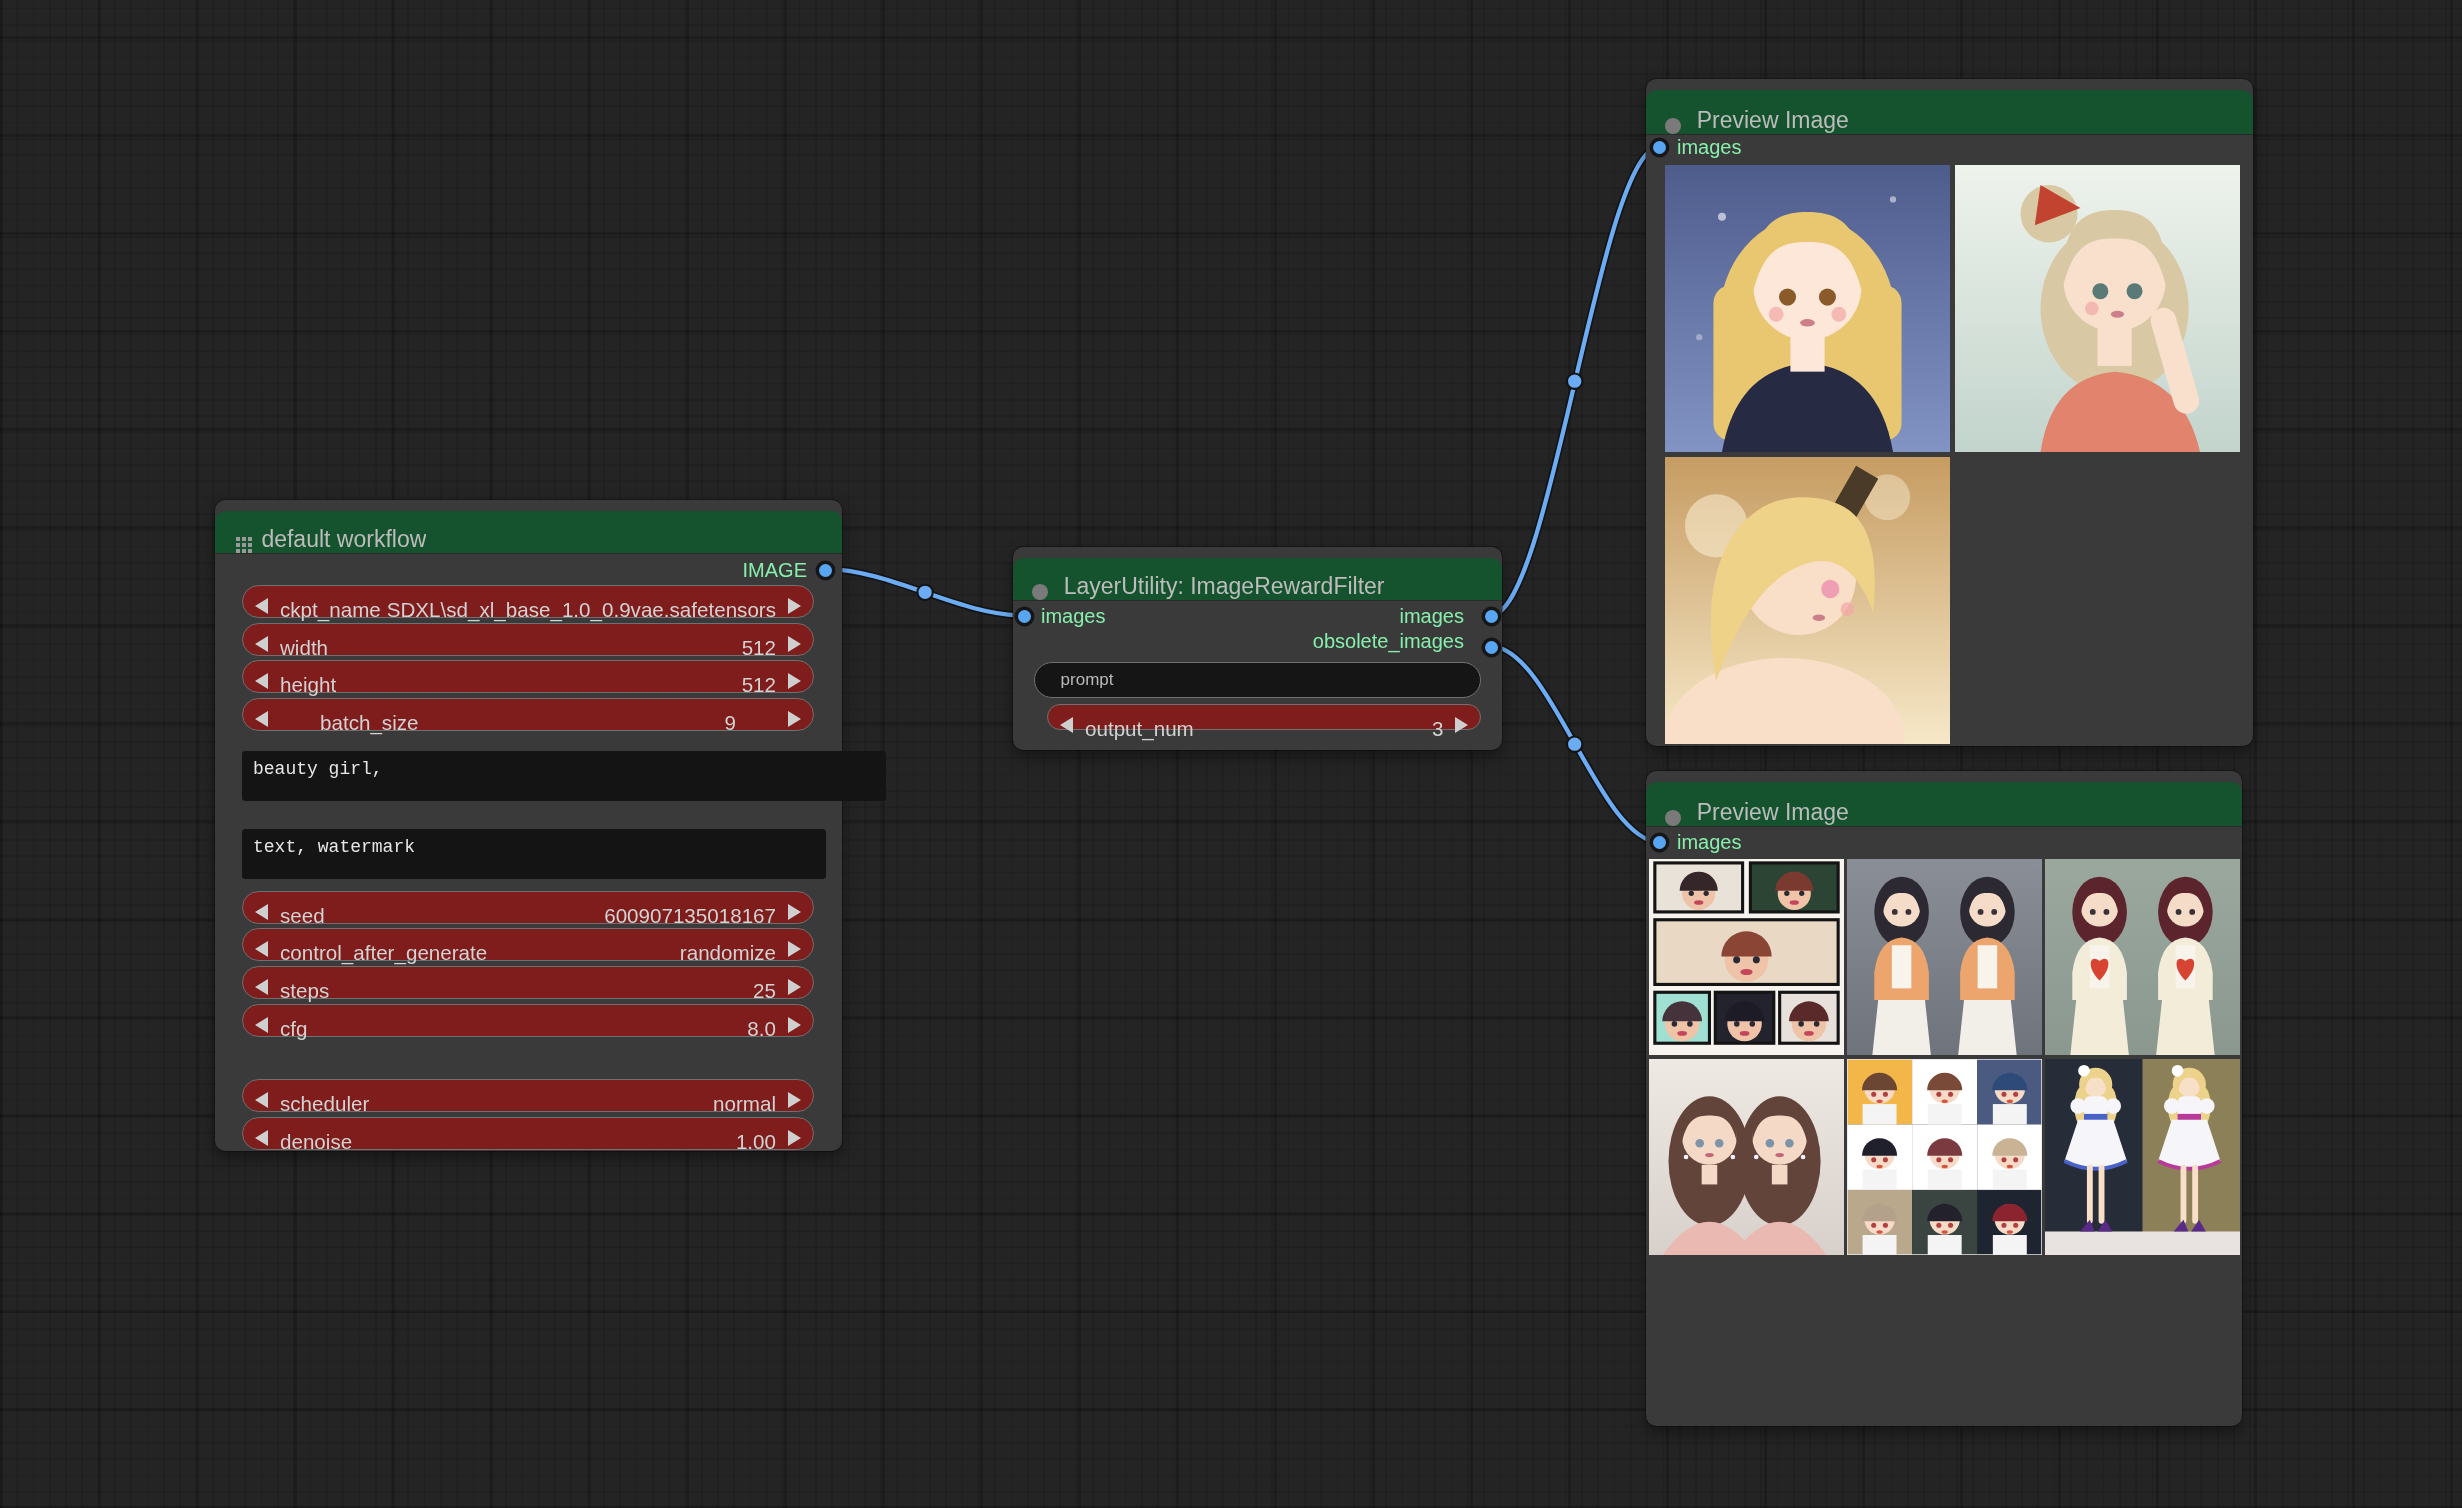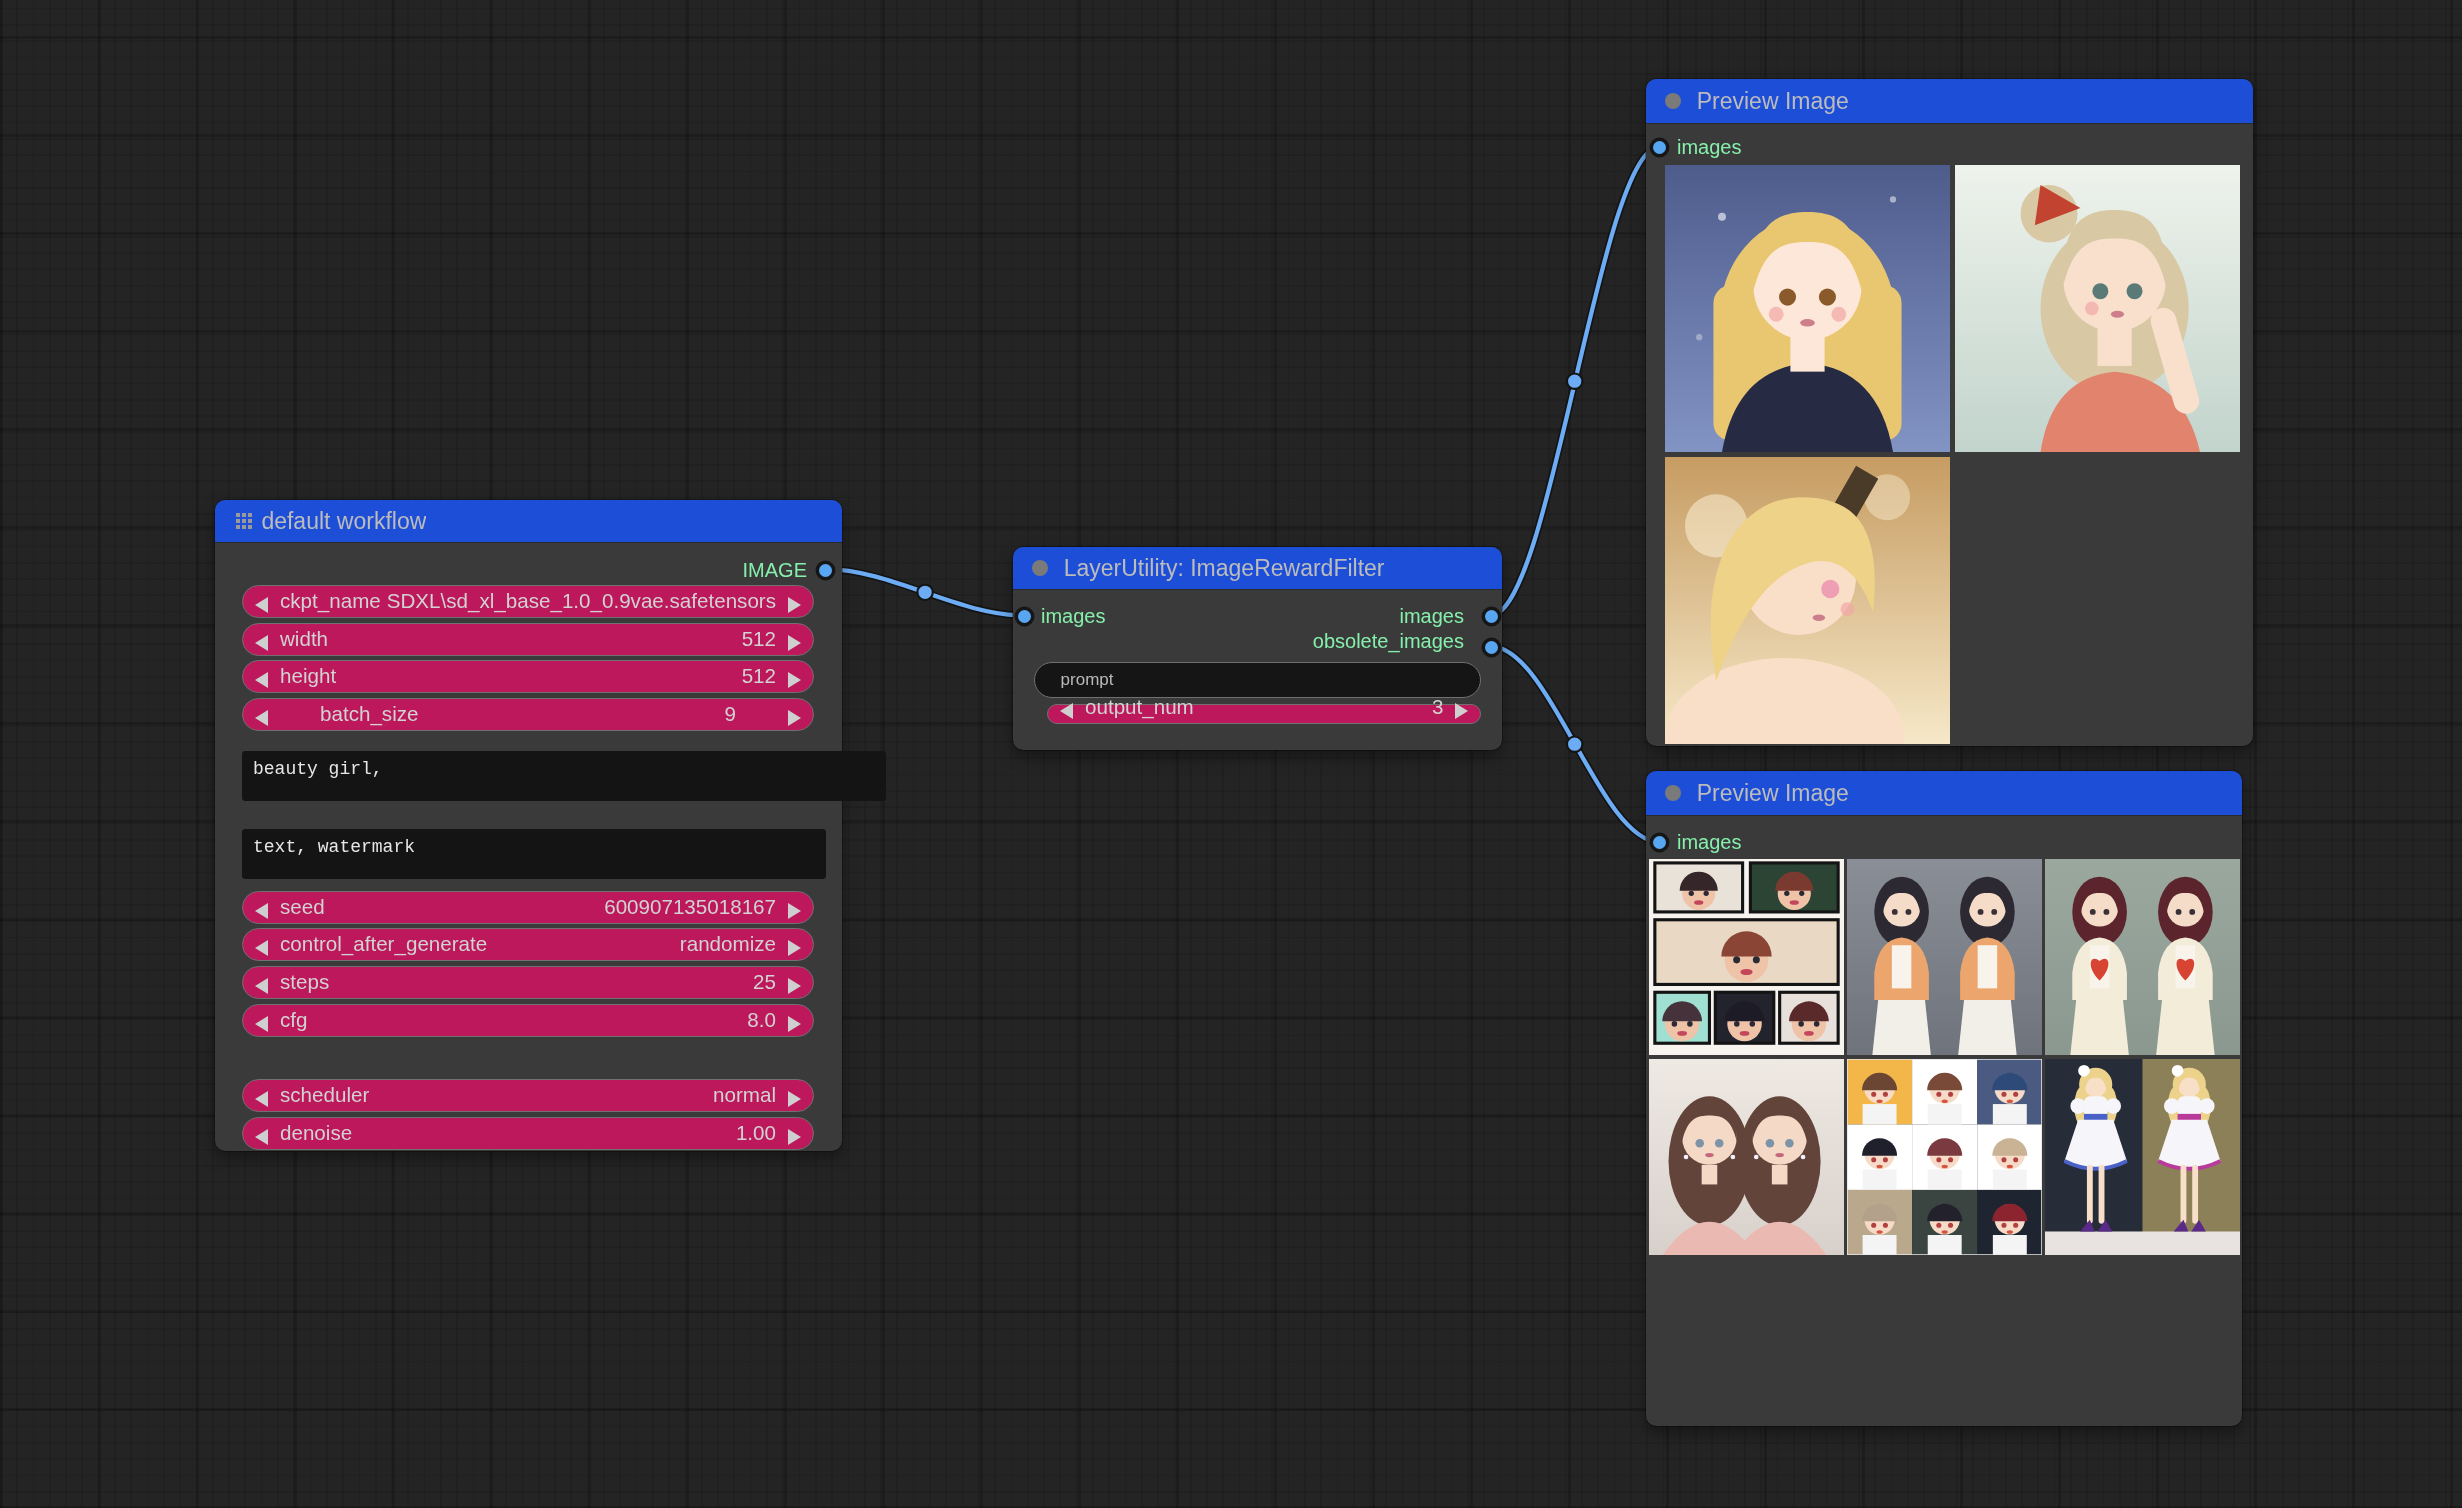--- a/index.html
+++ b/index.html
@@ -12,36 +12,36 @@
       repeating-linear-gradient(0deg, rgba(0,0,0,0.10) 0 1.7px, transparent 1.7px 16.3px),
       repeating-linear-gradient(90deg, rgba(0,0,0,0.10) 0 1.7px, transparent 1.7px 16.3px);
   }
   .wires{position:absolute;left:0;top:0;z-index:1;}
   .link-casing{fill:none;stroke:#141414;stroke-width:9;stroke-linecap:round;}
   .link-core{fill:none;stroke:#6cacf4;stroke-width:5;stroke-linecap:round;}
   .link-dot{fill:#6cacf4;stroke:#141414;stroke-width:2.5;}
 
   .node{position:absolute;background:#3a3a3a;border-radius:10.3px;z-index:2;
         box-shadow:0 6.9px 15.4px rgba(0,0,0,0.38), 0 0 0 0.9px rgba(0,0,0,0.30);}
-  .node-header{position:absolute;left:0;top:0;right:0;height:43px;background:#1d4ed8;
+  .node-header{position:absolute;left:0;top:11px;right:0;height:43px;background:#14532d;
         border-radius:10.3px 10.3px 0 0;border-bottom:1.7px solid #2a2a2a;
-        display:flex;align-items:center;gap:15.4px;padding:0 19px;box-sizing:border-box;}
+        display:flex;align-items:flex-end;gap:15.4px;padding:0 19px;box-sizing:border-box;}
   .node-title{color:#bcbcbc;font-size:23px;white-space:nowrap;overflow:hidden;}
   .collapse-dot{width:16.3px;height:16.3px;border-radius:50%;background:#7a7a7a;flex:0 0 auto;}
   .grid-icon{width:4.3px;height:4.3px;background:#9a9a9a;flex:0 0 auto;margin:0 6px 12px 1.7px;
       box-shadow:6px 0 0 #9a9a9a,12px 0 0 #9a9a9a,0 6px 0 #9a9a9a,6px 6px 0 #9a9a9a,
                  12px 6px 0 #9a9a9a,0 12px 0 #9a9a9a,6px 12px 0 #9a9a9a,12px 12px 0 #9a9a9a;}
 
   .port{position:absolute;width:13px;height:13px;margin:-6.4px 0 0 -6.4px;border-radius:50%;
         background:#58a6f2;box-shadow:0 0 0 3.4px #161616;z-index:3;}
   .port-label{position:absolute;color:#86efac;font-size:20px;transform:translateY(-50%);white-space:nowrap;}
   .port-label.right{text-align:right;}
 
   .widget{position:absolute;left:27px;right:28px;height:33px;border:1.7px solid #707070;border-radius:17px;
-        background:#be185d;display:flex;align-items:flex-end;padding:4px 12px;box-sizing:border-box;
+        background:#7f1d1d;display:flex;align-items:flex-start;padding:12px 12px;box-sizing:border-box;
         color:#d2d2d2;font-size:20.6px;}
   .arr{width:0;height:0;flex:0 0 auto;}
   .arr-l{border-top:8.6px solid transparent;border-bottom:8.6px solid transparent;border-right:13px solid #cfcfcf;}
   .arr-r{border-top:8.6px solid transparent;border-bottom:8.6px solid transparent;border-left:13px solid #cfcfcf;}
   .w-label{margin-left:12px;white-space:nowrap;overflow:hidden;}
   .w-value{margin-left:auto;margin-right:12px;white-space:nowrap;}
   .pill-plain{position:absolute;border:1.7px solid #707070;border-radius:18px;background:#151515;
         display:flex;align-items:center;color:#b9b9b9;font-size:17px;padding:0 26px;box-sizing:border-box;}
 
   .textarea{position:absolute;background:#141414;border-radius:3.4px;color:#e6e6e6;

